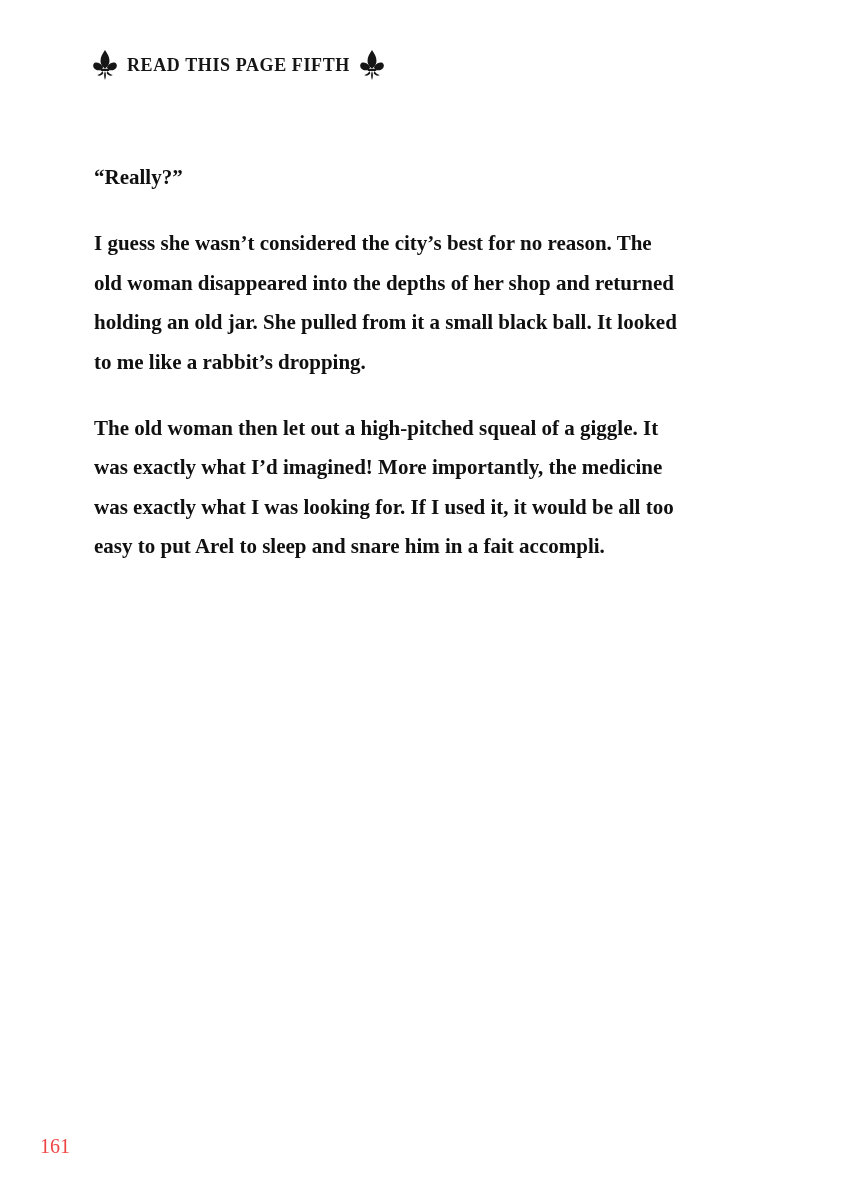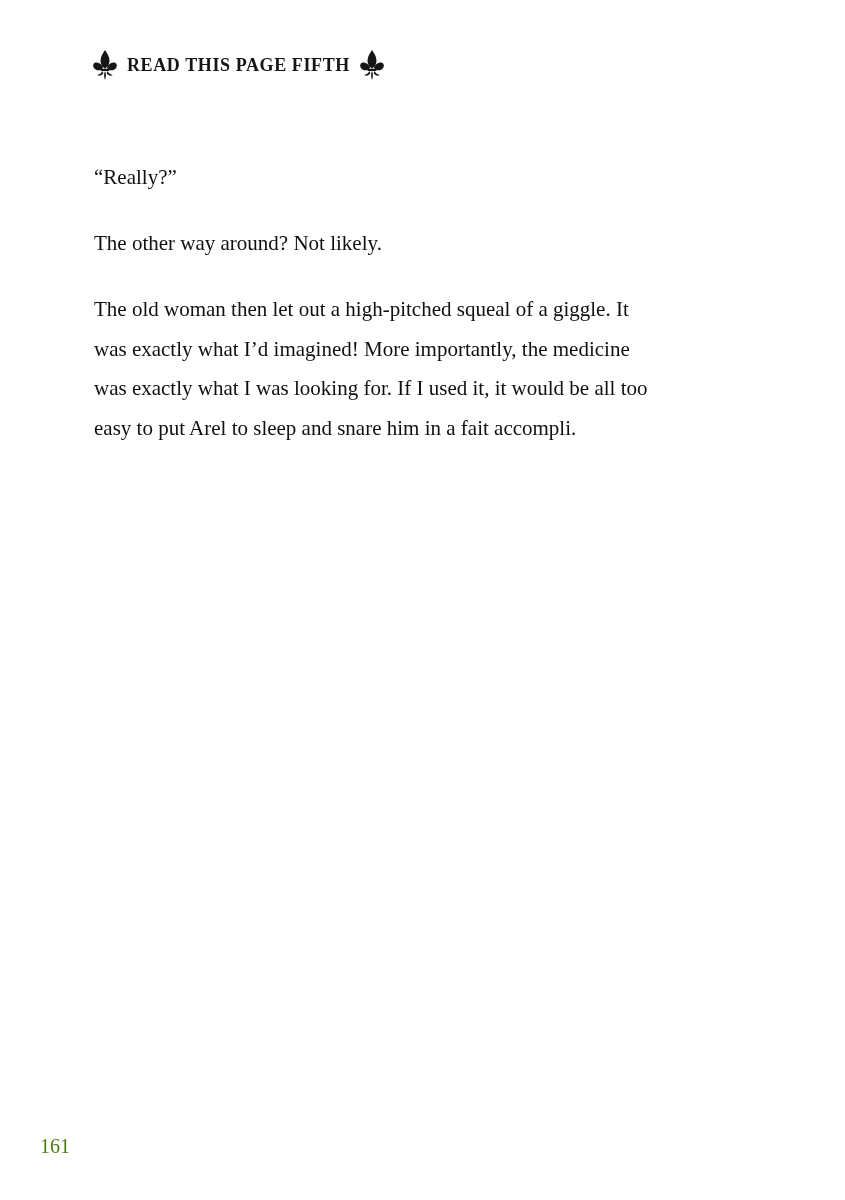--- a/index.html
+++ b/index.html
@@ -45,27 +45,28 @@
     top: 158px;
     left: 94px;
     width: 712px;
   }
   .body-text p {
     margin: 0 0 26.5px 0;
     font-size: 21px;
     line-height: 39.5px;
     white-space: pre-line; 
     color: #101010;
+    font-weight: bold;
   }
   .page-number {
     position: absolute;
     left: 40px;
     top: 1135px;
     font-size: 20px;
-    color: #4d7c0f;
+    color: #ef4444;
   }
 </style>
 </head>
 <body>
 
 <div class="page">
 
   <div class="running-header">
     <span class="fleur">
       <svg width="26" height="32" viewBox="0 0 64 96" preserveAspectRatio="none" aria-hidden="true">
@@ -87,21 +88,24 @@
         <rect x="21" y="56" width="22" height="7" rx="2"></rect>
         <path d="M32 63 C29 71 29 80 32 90 C35 80 35 71 32 63 Z"></path>
         <path d="M26 63 C23 70 18 74 13 75 C17 79 24 77 28 70 Z"></path>
         <path d="M38 63 C41 70 46 74 51 75 C47 79 40 77 36 70 Z"></path>
       </svg>
     </span>
   </div>
 
   <main class="body-text">
     <p>“Really?”</p>
-    <p>The other way around? Not likely.</p>
+    <p>I guess she wasn’t considered the city’s best for no reason. The
+old woman disappeared into the depths of her shop and returned
+holding an old jar. She pulled from it a small black ball. It looked
+to me like a rabbit’s dropping.</p>
     <p>The old woman then let out a high-pitched squeal of a giggle. It
 was exactly what I’d imagined! More importantly, the medicine
 was exactly what I was looking for. If I used it, it would be all too
 easy to put Arel to sleep and snare him in a fait accompli.</p>
   </main>
 
   <div class="page-number">161</div>
 
 </div>
 

